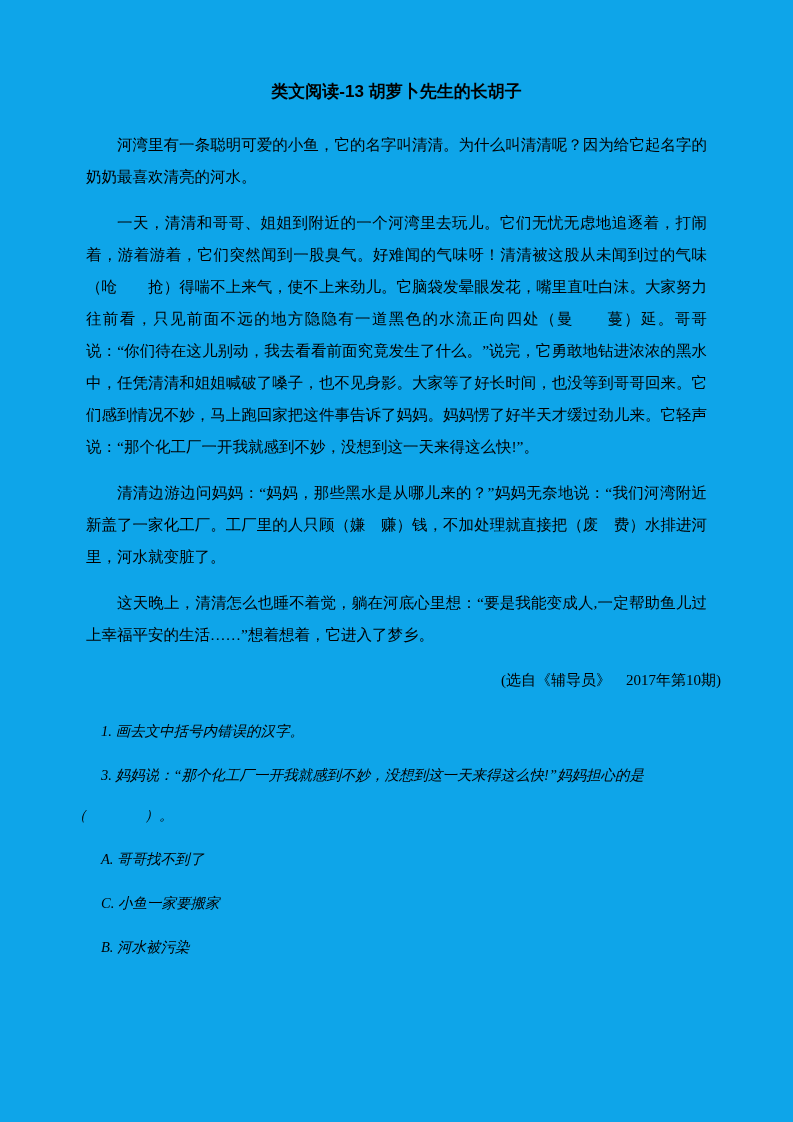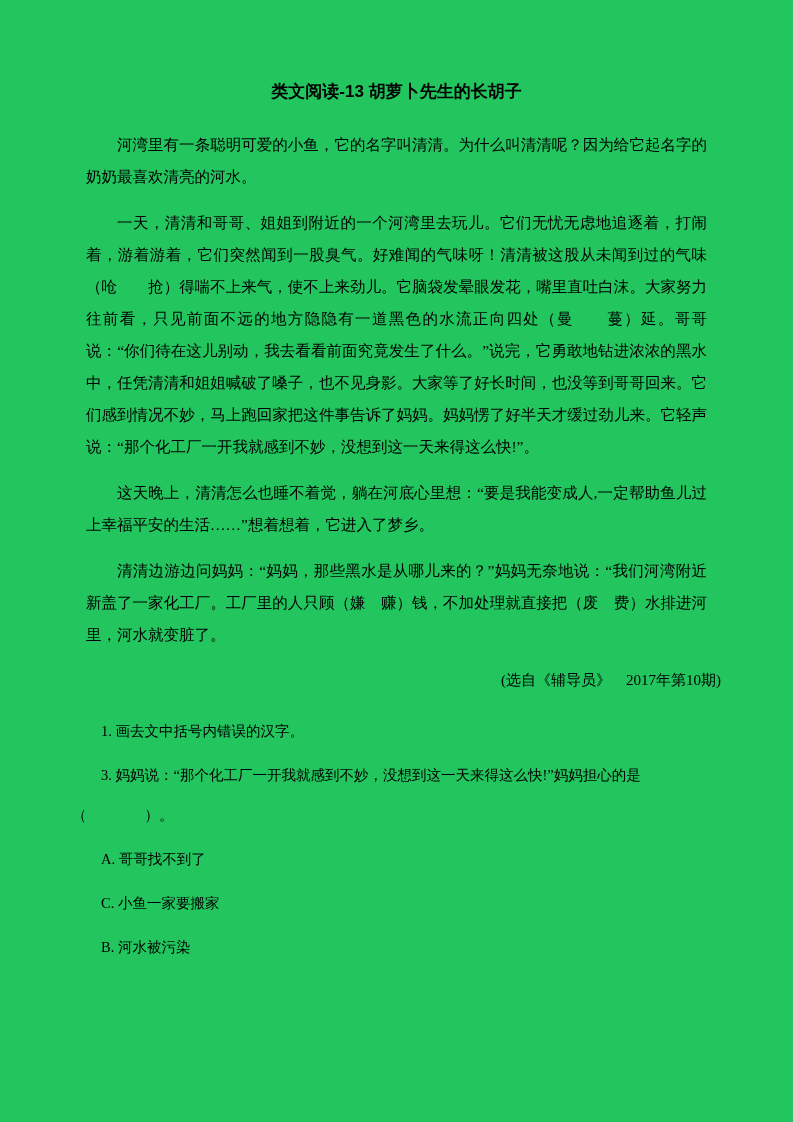--- a/index.html
+++ b/index.html
@@ -1,21 +1,21 @@
 <!DOCTYPE html>
 <html><head>
 <meta charset="utf-8">
 <style>
   * { box-sizing: border-box; }
   html, body { margin: 0; padding: 0; background: #ffffff; }
   .page {
     width: 793px;
     height: 1122px;
     margin: 0 auto;
-    background: #22c55e;
+    background: #0ea5e9;
     color: #000000;
     padding: 80px 72px 40px 72px;
     font-family: "Liberation Serif", "DejaVu Serif", serif;
     overflow: hidden;
   }
   .title {
     font-family: "Liberation Sans", "DejaVu Sans", sans-serif;
     font-size: 17px;
     font-weight: bold;
     text-align: center;
@@ -41,42 +41,43 @@
     margin: 8px 0 16px 0;
     line-height: 30px;
   }
   .questions { margin-top: 4px; }
   .question {
     font-size: 14.5px;
     line-height: 40px;
     text-align: justify;
     text-indent: 2em;
     margin: 0 0 4px 0;
+    font-style: italic;
   }
   .blank {
     display: inline-block;
     border-bottom: 1px solid #000;
     height: 1.05em;
     vertical-align: baseline;
   }
   .blank-long  { width: 330px; }
   .blank-short { width: 108px; }
 </style>
 </head>
 <body>
 
 <div class="page">
 
   <h1 class="title">类文阅读-13 胡萝卜先生的长胡子</h1>
 
 
   <p class="body-para">河湾里有一条聪明可爱的小鱼，它的名字叫清清。为什么叫清清呢？因为给它起名字的奶奶最喜欢清亮的河水。</p>
   <p class="body-para">一天，清清和哥哥、姐姐到附近的一个河湾里去玩儿。它们无忧无虑地追逐着，打闹着，游着游着，它们突然闻到一股臭气。好难闻的气味呀！清清被这股从未闻到过的气味（呛　　抢）得喘不上来气，使不上来劲儿。它脑袋发晕眼发花，嘴里直吐白沫。大家努力往前看，只见前面不远的地方隐隐有一道黑色的水流正向四处（曼　　蔓）延。哥哥说：“你们待在这儿别动，我去看看前面究竟发生了什么。”说完，它勇敢地钻进浓浓的黑水中，任凭清清和姐姐喊破了嗓子，也不见身影。大家等了好长时间，也没等到哥哥回来。它们感到情况不妙，马上跑回家把这件事告诉了妈妈。妈妈愣了好半天才缓过劲儿来。它轻声说：“那个化工厂一开我就感到不妙，没想到这一天来得这么快!”。</p>
+  <p class="body-para">清清边游边问妈妈：“妈妈，那些黑水是从哪儿来的？”妈妈无奈地说：“我们河湾附近新盖了一家化工厂。工厂里的人只顾（嫌　赚）钱，不加处理就直接把（废　费）水排进河里，河水就变脏了。</p>
   <p class="body-para">这天晚上，清清怎么也睡不着觉，躺在河底心里想：“要是我能变成人,一定帮助鱼儿过上幸福平安的生活……”想着想着，它进入了梦乡。</p>
-  <p class="body-para">清清边游边问妈妈：“妈妈，那些黑水是从哪儿来的？”妈妈无奈地说：“我们河湾附近新盖了一家化工厂。工厂里的人只顾（嫌　赚）钱，不加处理就直接把（废　费）水排进河里，河水就变脏了。</p>
 
   <p class="attribution">(选自《辅导员》　2017年第10期)</p>
 
   <div class="questions">
 
     <p class="question">1. 画去文中括号内错误的汉字。</p>
 
 
     <p class="question"><span>3. 妈妈说：“那个化工厂一开我就感到不妙，没想到这一天来得这么快!”妈妈担心的是</span><br><span>（　　　　）。</span></p>
 

